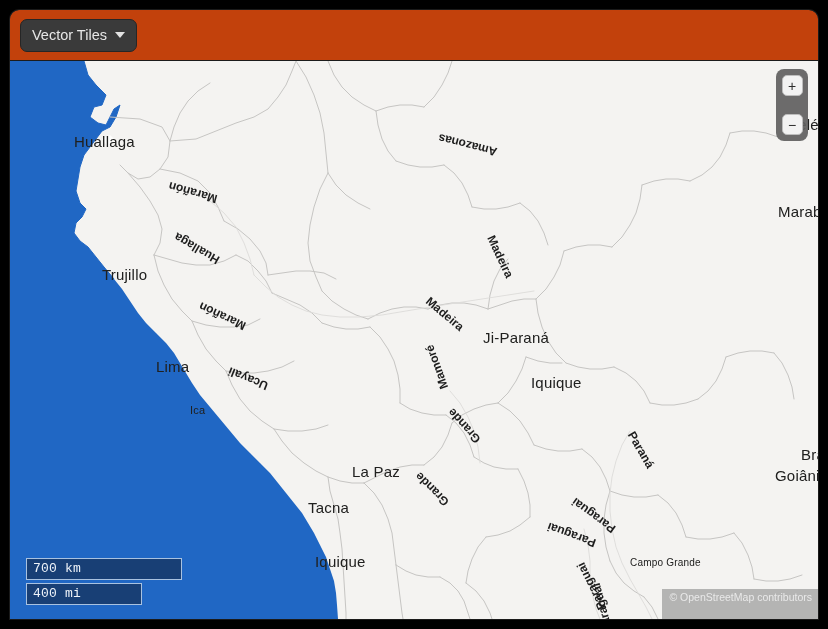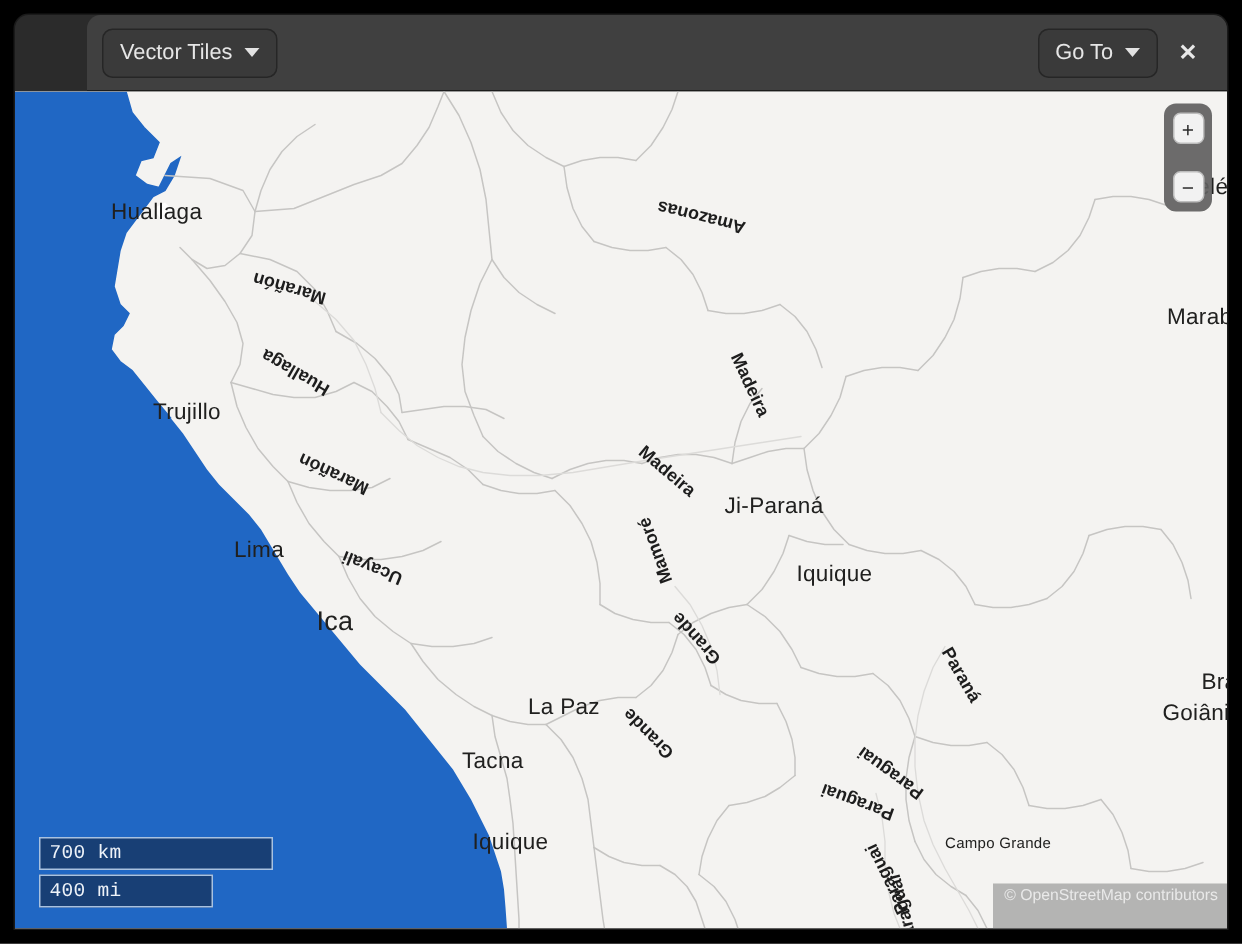--- a/index.html
+++ b/index.html
@@ -16,27 +16,26 @@
     width: 808px; height: 609px;
     border-radius: 9px 9px 0 0;
     overflow: hidden;
     background: #2b2b2b;
     box-shadow: 0 0 0 1px #1a1a1a;
   }
   
   #titlebar {
     position: relative;
     height: 51px;
-    background: #404040;
+    background: #c2410c;
     border-bottom: 1px solid #1c1c1c;
     border-radius: 9px 9px 0 0;
     display: flex;
     align-items: center;
     padding: 0 10px;
-    margin-left: 48px;
   }
   .hdr-btn {
     background: #3a3a3a;
     border: 1px solid #262626;
     border-radius: 7px;
     color: #e6e6e6;
     font-size: 14.5px;
     height: 33px;
     padding: 0 11px;
     display: flex;
@@ -175,27 +174,20 @@
 
 <div id="window">
 
   <div id="titlebar">
     <button class="hdr-btn">
       <span>Vector Tiles</span>
       <span class="caret"></span>
     </button>
 
 
-    <div id="right-group">
-      <button class="hdr-btn">
-        <span>Go To</span>
-        <span class="caret"></span>
-      </button>
-      <button id="close-btn">✕</button>
-    </div>
   </div>
 
   <div id="map">
 
     <svg width="808" height="558" viewBox="0 0 808 558">
       <defs>
         <clipPath id="mapclip">
             <rect x="0" y="0" width="808" height="558"></rect>
           </clipPath>
       </defs>
@@ -324,21 +316,21 @@
       </g>
     </svg>
 
     <div class="city-label" style="left: 64px; top: 72px; font-size: 15px;">Huallaga</div>
       <div class="city-label" style="left: 778px; top: 55px; font-size: 15px;">Belém</div>
       <div class="city-label" style="left: 768px; top: 142px; font-size: 15px;">Marabá</div>
       <div class="city-label" style="left: 92px; top: 205px; font-size: 15px;">Trujillo</div>
       <div class="city-label" style="left: 473px; top: 268px; font-size: 15px;">Ji-Paraná</div>
       <div class="city-label" style="left: 146px; top: 297px; font-size: 15px;">Lima</div>
       <div class="city-label" style="left: 521px; top: 313px; font-size: 15px;">Iquique</div>
-      <div class="city-label" style="left: 180px; top: 343px; font-size: 18px; margin-left: 21px;">Ica</div>
+      <div class="city-label" style="left: 180px; top: 343px; font-size: 11px;">Ica</div>
       <div class="city-label" style="left: 791px; top: 385px; font-size: 15px;">Bra</div>
       <div class="city-label" style="left: 765px; top: 406px; font-size: 15px;">Goiâni</div>
       <div class="city-label" style="left: 342px; top: 402px; font-size: 15px;">La Paz</div>
       <div class="city-label" style="left: 298px; top: 438px; font-size: 15px;">Tacna</div>
       <div class="city-label" style="left: 305px; top: 492px; font-size: 15px;">Iquique</div>
       <div class="city-label" style="left: 620px; top: 496px; font-size: 10px;">Campo Grande</div>
       <div class="river-label" style="left: 205px; top: 145px; transform: rotate(196deg); transform-origin: left top;">Marañón</div>
       <div class="river-label" style="left: 485px; top: 98px; transform: rotate(194deg); transform-origin: left top;">Amazonas</div>
       <div class="river-label" style="left: 487px; top: 172px; transform: rotate(65deg); transform-origin: left top;">Madeira</div>
       <div class="river-label" style="left: 205px; top: 206px; transform: rotate(210deg); transform-origin: left top;">Huallaga</div>

